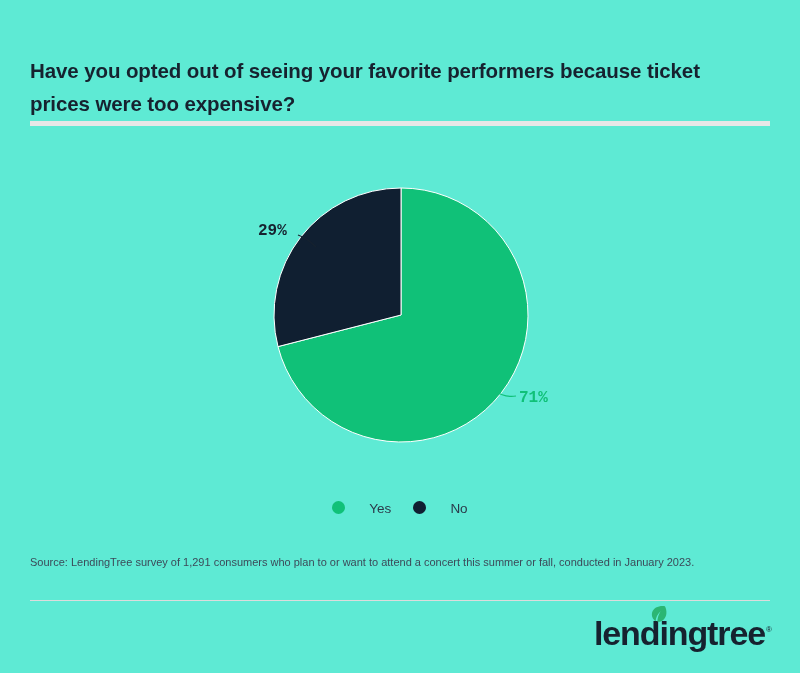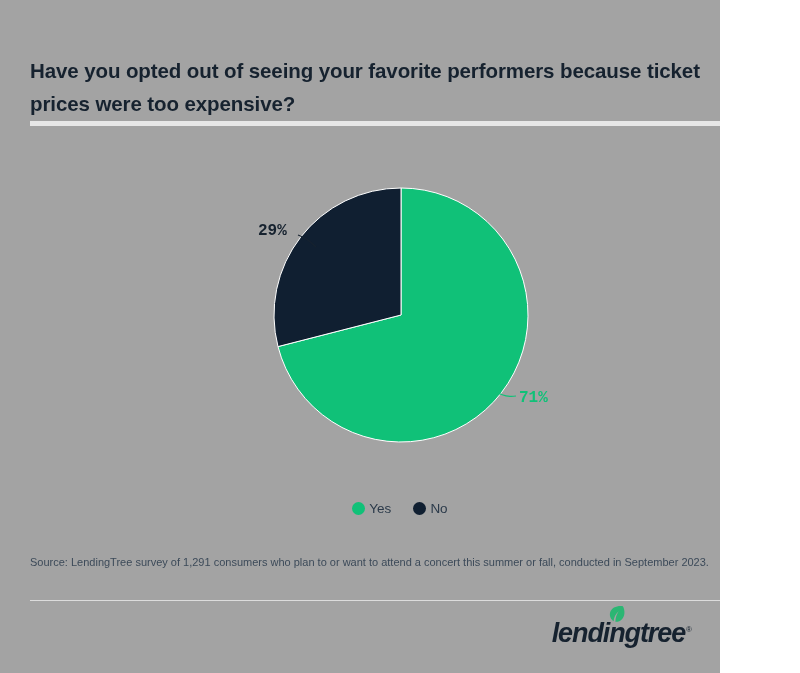--- a/index.html
+++ b/index.html
@@ -5,23 +5,23 @@
   html, body {
     margin: 0;
     padding: 0;
     background: #ffffff;
   }
   body {
     font-family: "Liberation Sans", sans-serif;
   }
   #page {
     position: relative;
-    width: 720px;
+    width: 800px;
     height: 673px;
-    background: #a3a3a3;
+    background: #5eead4;
     overflow: hidden;
   }
 
   
   #chart-title {
     position: absolute;
     left: 30px;
     top: 40px;
     width: 730px;
     font-size: 20.5px;
@@ -76,22 +76,21 @@
     left: 0;
     top: 501px;
     width: 800px;
     display: flex;
     justify-content: center;
     align-items: center;
     gap: 22px;
   }
   .legend-item {
     display: flex;
-    align-items: center;
-    gap: 4px;
+    gap: 24px;
   }
   .legend-swatch {
     width: 13px;
     height: 13px;
     border-radius: 50%;
     flex: 0 0 auto;
   }
   .legend-label {
     font-size: 13.5px;
     color: #2b3a4a;
@@ -112,26 +111,25 @@
   
   #logo {
     position: absolute;
     right: 28px;
     top: 618px;
     display: flex;
     align-items: flex-end;
   }
   #logo-wordmark {
     position: relative;
-    font-size: 27px;
+    font-size: 34px;
     font-weight: bold;
     color: #16222f;
     letter-spacing: -1.1px;
     line-height: 30px;
-    font-style: italic;
   }
   #logo-leaf {
     position: absolute;
     left: 56px;
     top: -13px;
     width: 17px;
     height: 19px;
   }
   #logo-tm {
     font-size: 8px;
@@ -171,21 +169,21 @@
     <div class="legend-item">
       <span class="legend-swatch" style="background: rgb(16, 193, 120);"></span>
       <span class="legend-label">Yes</span>
     </div>
     <div class="legend-item">
       <span class="legend-swatch" style="background: rgb(16, 31, 49);"></span>
       <span class="legend-label">No</span>
     </div>
   </div>
 
-  <div id="source-note">Source: LendingTree survey of 1,291 consumers who plan to or want to attend a concert this summer or fall, conducted in September 2023.</div>
+  <div id="source-note">Source: LendingTree survey of 1,291 consumers who plan to or want to attend a concert this summer or fall, conducted in January 2023.</div>
 
   <div id="footer-rule"></div>
 
   <div id="logo">
     <div id="logo-wordmark" style="color: rgb(22, 34, 47);">lendingtree</div>
     <svg id="logo-leaf" viewBox="0 0 17 19">
       <path d="M14.9 1.2 C 9.5 0.4 3.4 2.4 2.1 7.6 C 1.2 11.2 3.0 14.6 5.6 16.2
                C 5.9 12.6 7.6 9.0 10.6 6.3 C 8.6 9.4 7.4 12.9 7.4 16.8
                C 12.0 17.3 16.0 13.4 16.4 8.4 C 16.6 5.8 16.0 3.2 14.9 1.2 Z" fill="#2bb673"></path>
     </svg>

